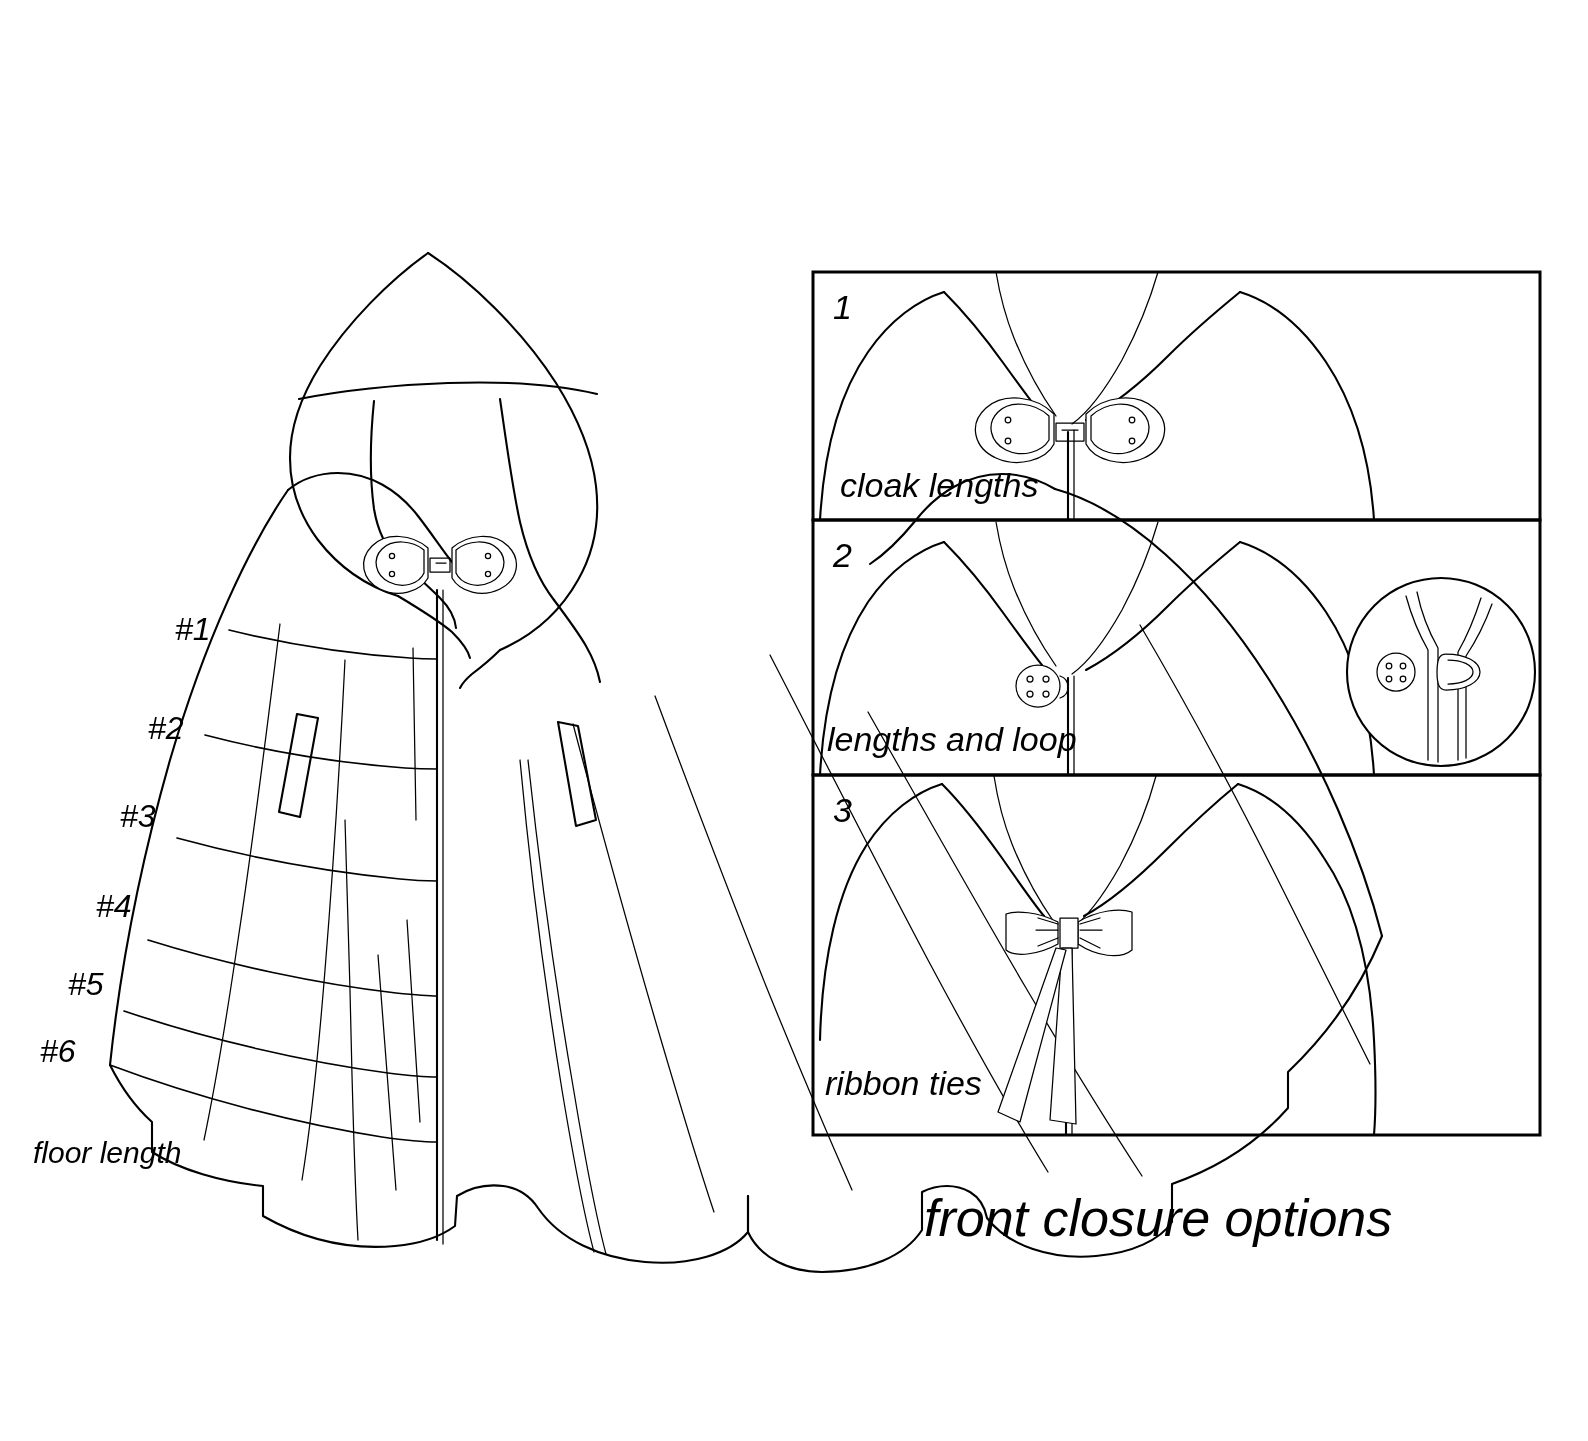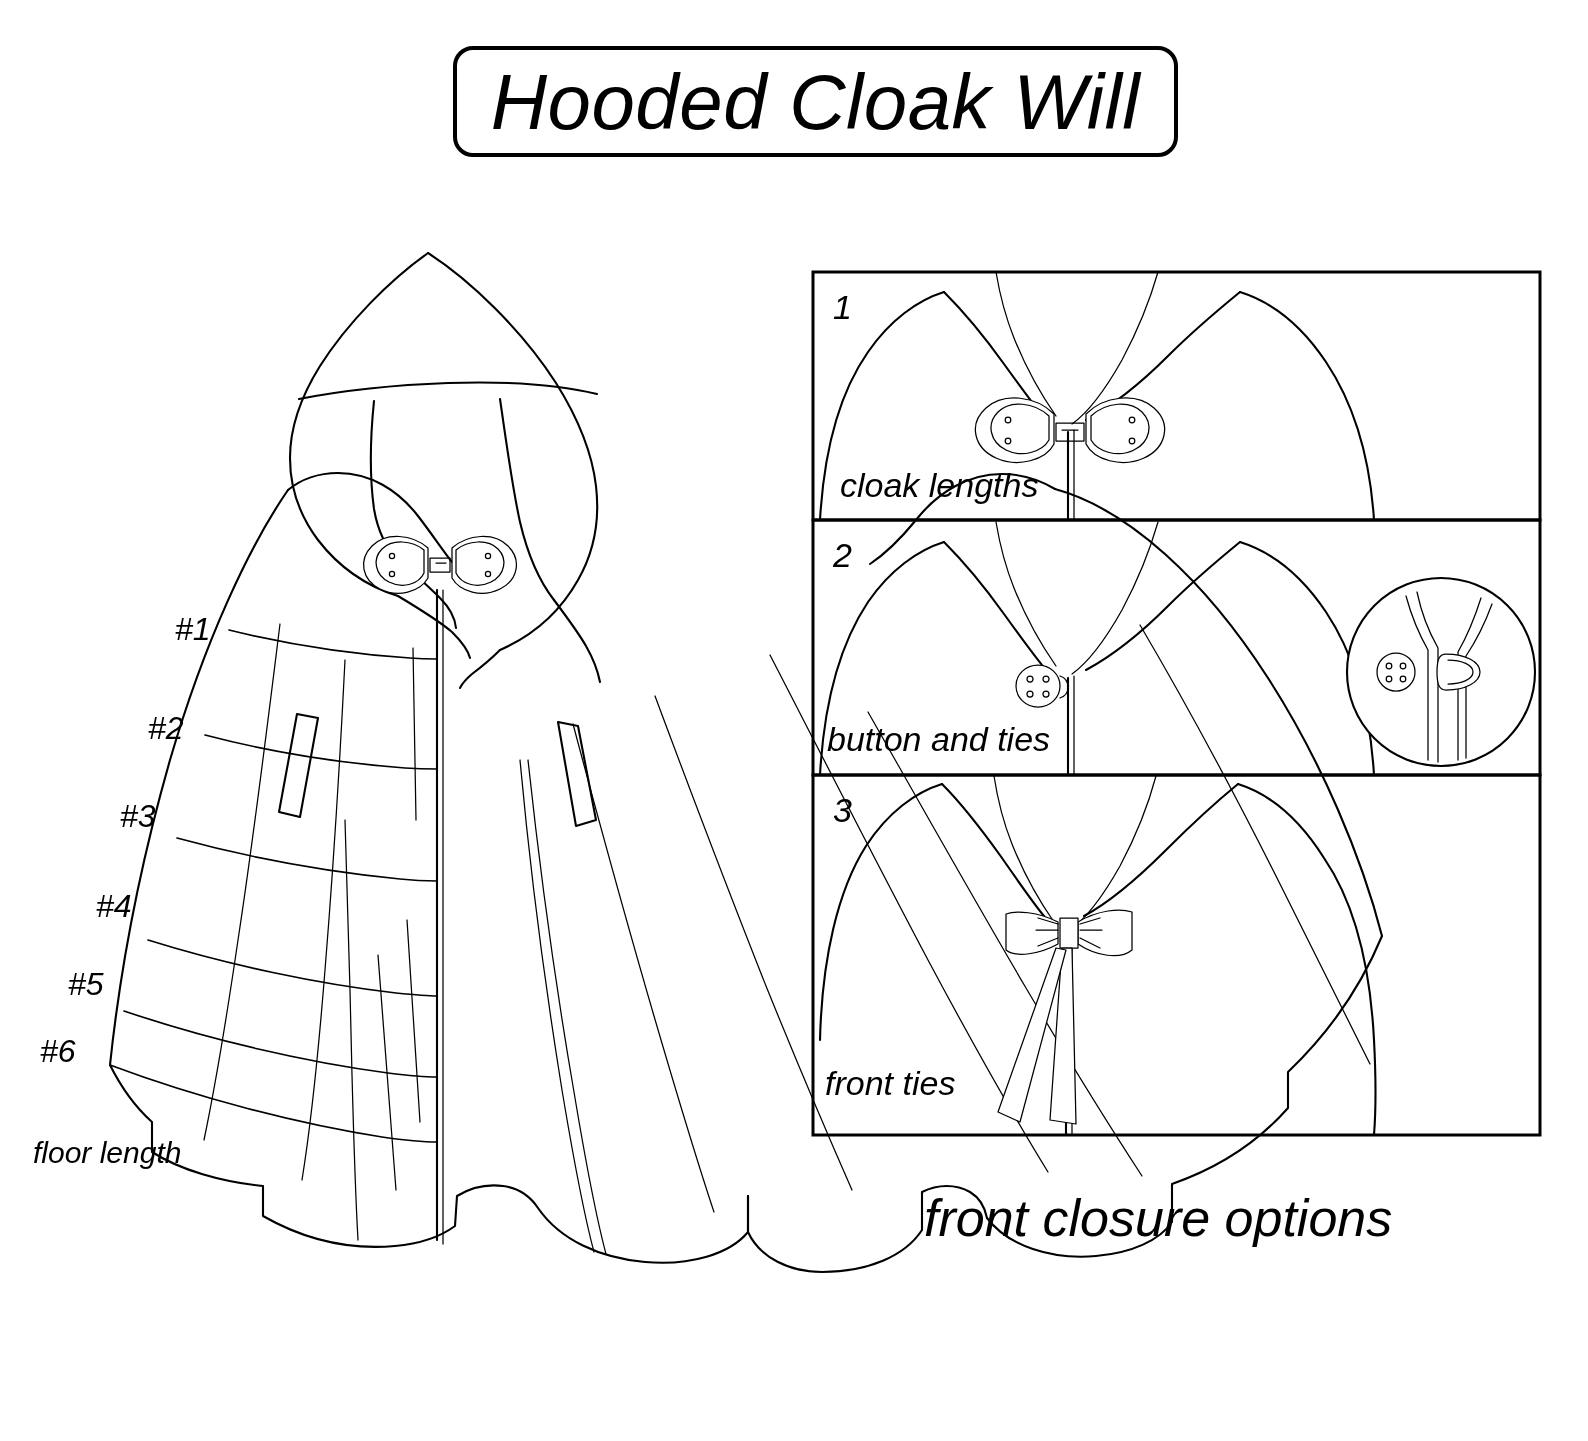--- a/index.html
+++ b/index.html
@@ -70,23 +70,20 @@
   .ln-t { fill: none; stroke: #000; stroke-width: 1.25; stroke-linejoin: round; stroke-linecap: round; }
   .ln-h { fill: none; stroke: #000; stroke-width: 1.7; stroke-linejoin: round; stroke-linecap: round; }
   .ln-b { fill: none; stroke: #000; stroke-width: 3.0; stroke-linejoin: miter; }
   .fillw { fill: #ffffff; }
 </style>
 </head>
 <body>
 
 <div id="stage">
 
-  <div class="abs" id="title-box">
-    <span id="title-text" class="lbl">Hooded Cloak Will</span>
-  </div>
 
   <svg class="draw" viewBox="0 0 1588 1441">
 
     <g>
 
       <path class="ln" d="M288,490 C250,545 205,640 170,760 C140,865 120,970 110,1065"></path>
 
       <path class="ln" d="M110,1065 C120,1085 133,1105 152,1122
                            L152,1152
                            C180,1170 222,1182 263,1186
@@ -325,20 +322,20 @@
 
         <path class="ln-t fillw" d="M1056,948 L998,1112 L1020,1122 L1066,950 Z"></path>
       </g>
     </g>
   </svg>
 
   <span class="abs lbl panel-num" style="left:833px; top:290px;">1</span>
   <span class="abs lbl panel-cap" style="left:840px; top:468px;">cloak lengths</span>
 
   <span class="abs lbl panel-num" style="left:833px; top:538px;">2</span>
-  <span class="abs lbl panel-cap" style="left:827px; top:722px;">button and ties</span>
+  <span class="abs lbl panel-cap" style="left:827px; top:722px;">lengths and loop</span>
 
   <span class="abs lbl panel-num" style="left:833px; top:793px;">3</span>
-  <span class="abs lbl panel-cap" style="left:825px; top:1066px;">front ties</span>
+  <span class="abs lbl panel-cap" style="left:825px; top:1066px;">ribbon ties</span>
 
   <span class="abs lbl" id="front-closure-options" style="left:924px; top:1192px;">front closure options</span>
 
 </div>
 
 </body></html>

